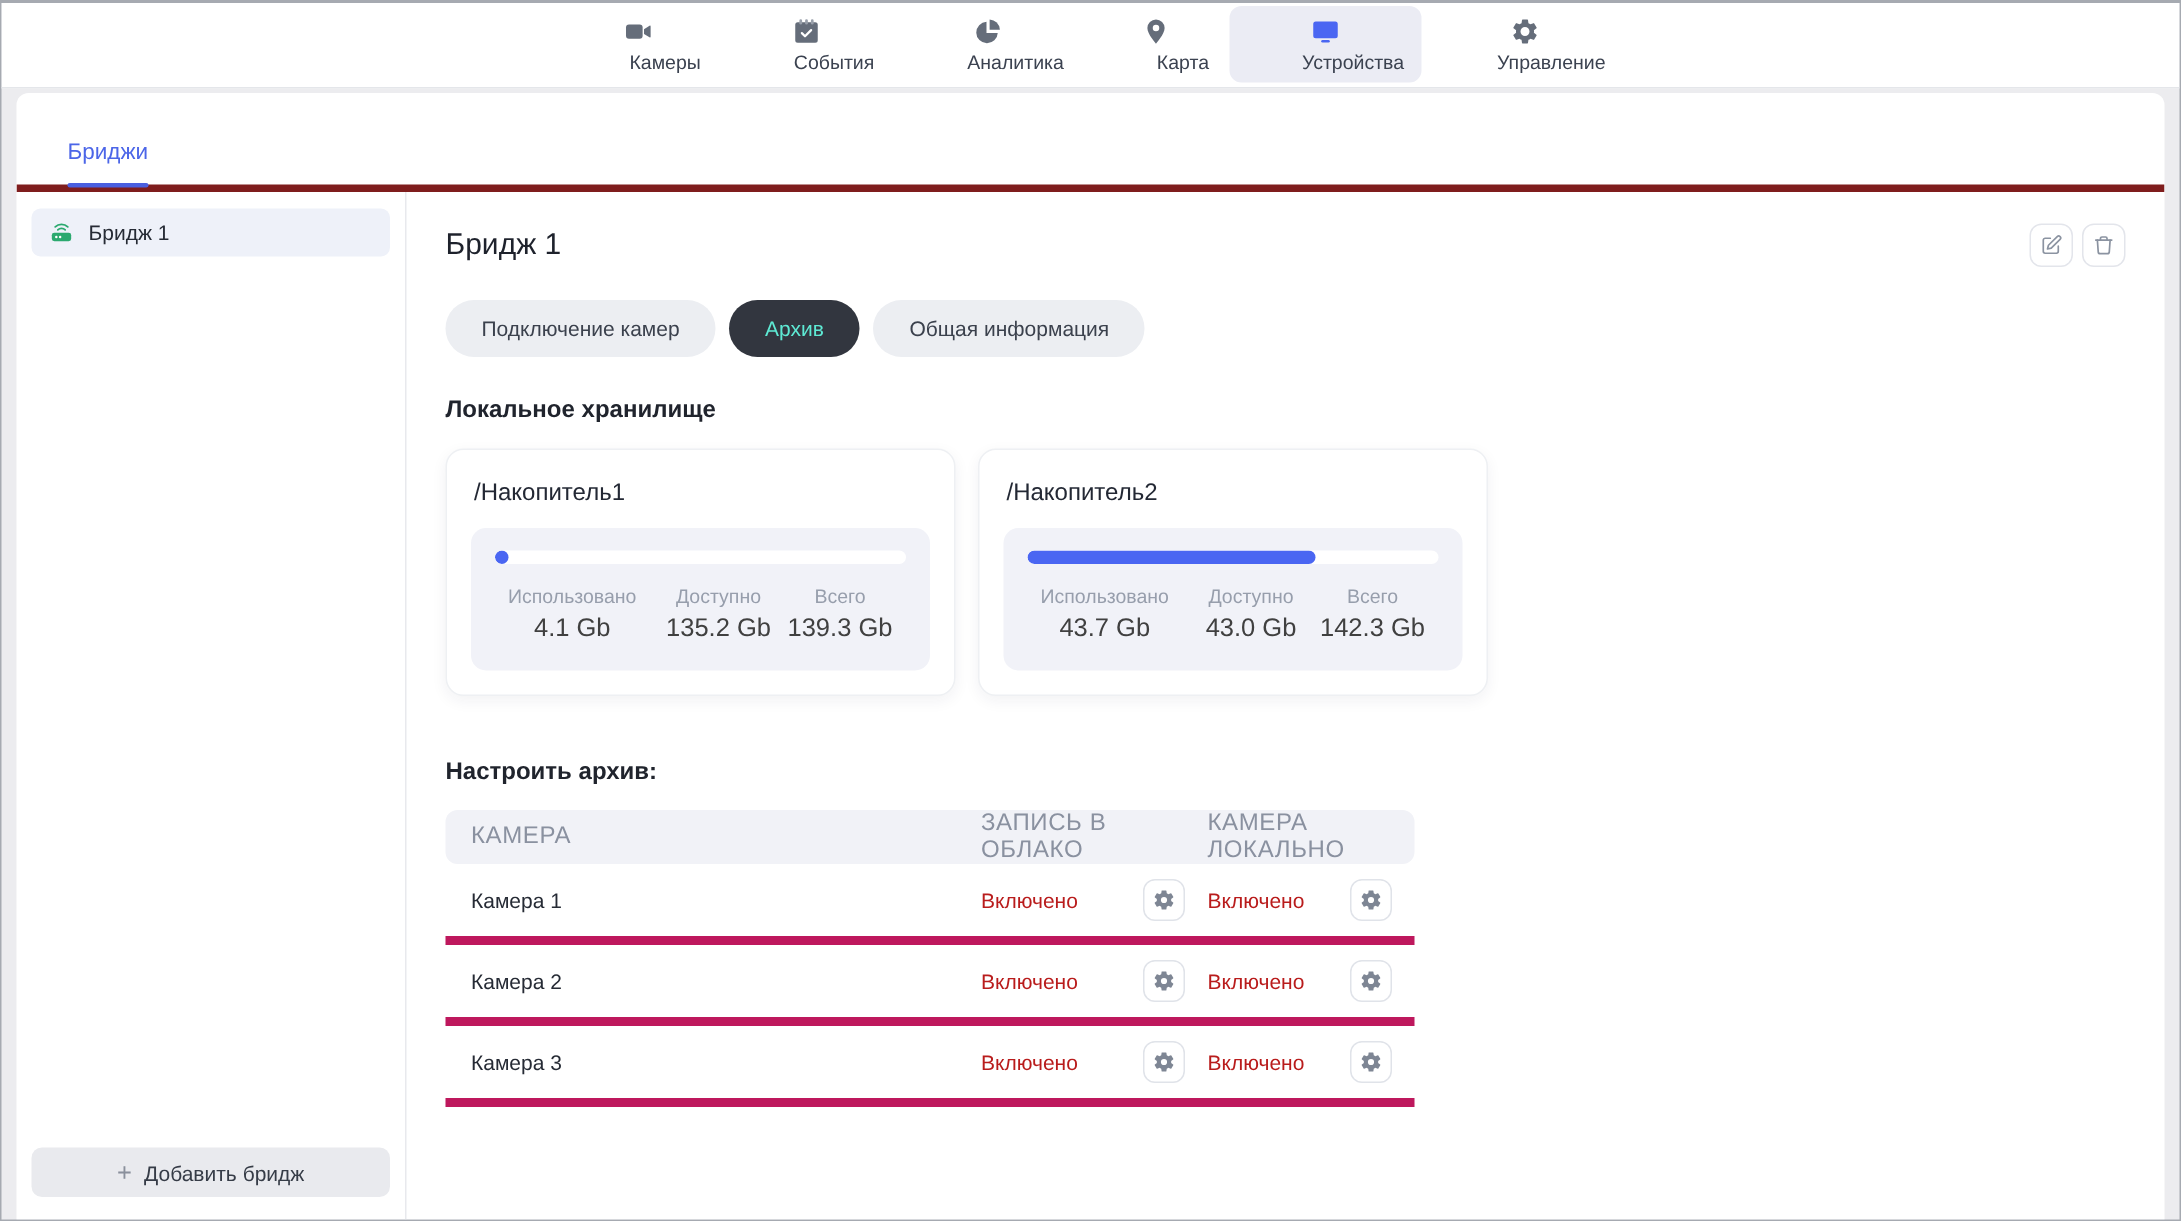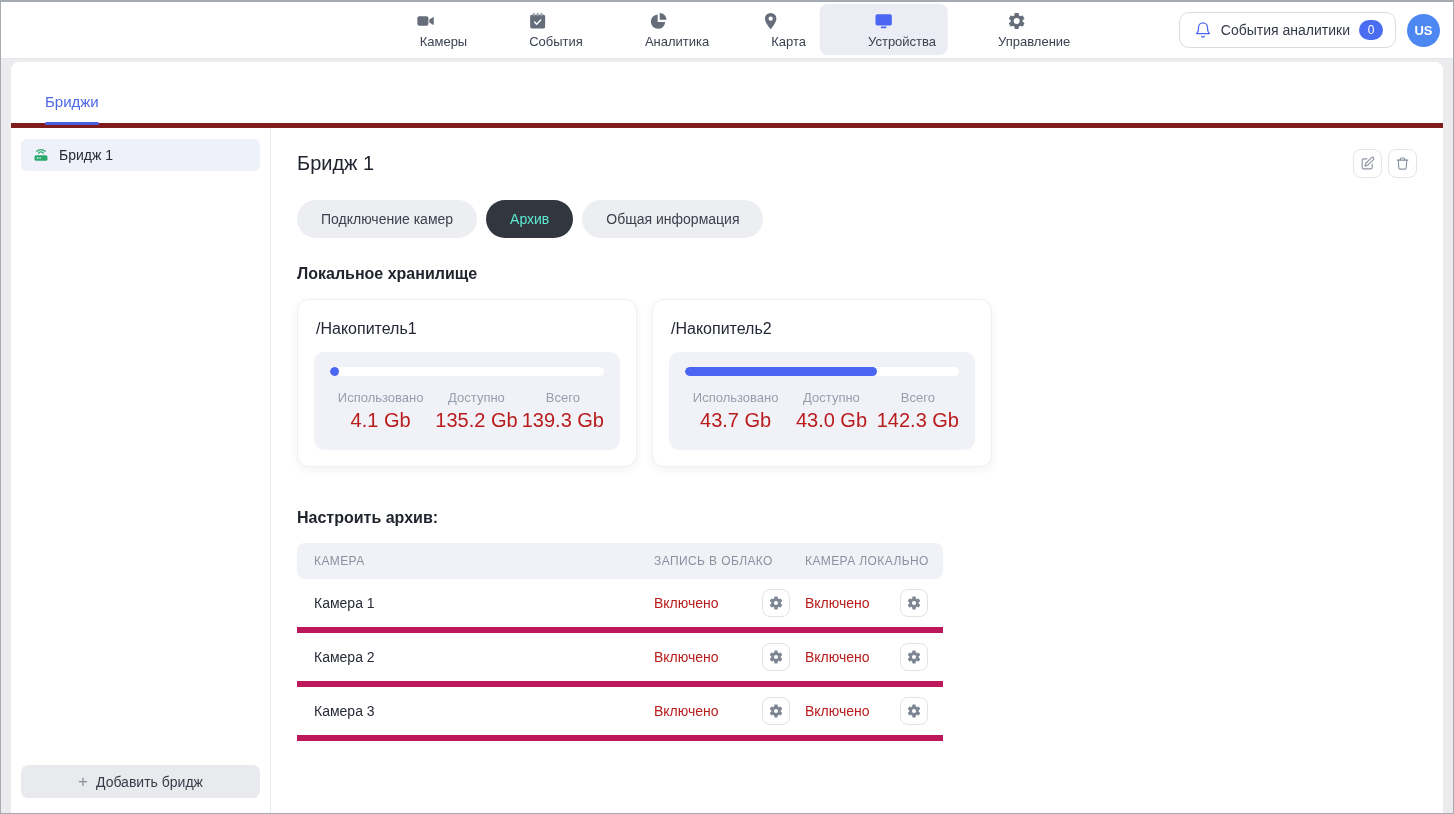--- a/index.html
+++ b/index.html
@@ -132,28 +132,28 @@
     box-shadow: 0 3px 10px rgba(35, 40, 60, 0.06);
   }
   .drive-name { font-size: 16px; color: #232834; margin: 5px 0 14px 2px; }
   .drive-inner { background: #f1f2f8; border-radius: 10px; padding: 15px 16px 18px; text-align: center; }
   .progress-track { height: 9px; background: #fff; border-radius: 5px; overflow: hidden; }
   .progress-fill { height: 100%; background: #4a66f2; border-radius: 5px; min-width: 9px; }
   .drive-stats { display: flex; margin-top: 14px; }
   .stat-col-1 { width: 103px; }
   .stat-col-2 { width: 92px; }
   .stat-label { font-size: 13px; color: #979eac; }
-  .stat-value { font-size: 20px; font-weight: 500; color: #b91c1c; margin-top: 4px; white-space: nowrap; }
+  .stat-value { font-size: 17px; font-weight: 500; color: #404040; margin-top: 4px; white-space: nowrap; }
 
   .archive-heading { margin-top: 42px; }
   .archive-table { width: 646px; margin-top: 16px; }
   .table-header {
     height: 36px; background: #f1f2f7; border-radius: 8px;
     display: flex; align-items: center;
-    font-size: 12px; color: #8a91a0; letter-spacing: 0.4px;
+    font-size: 16px; color: #8a91a0; letter-spacing: 0.4px;
   }
   .col-camera { flex: 1; padding-left: 17px; }
   .col-cloud { width: 151px; }
   .col-local { width: 138px; }
   .table-row {
     height: 54px; display: flex; align-items: center;
     border-bottom: 6px solid #be185d; font-size: 14px; color: #262b35;
   }
   .rec-cell { display: flex; align-items: center; justify-content: space-between; padding-right: 15px; }
   .rec-state { color: #b91c1c; }
@@ -228,33 +228,20 @@
         <span class="nicon">
           <svg viewBox="0 0 24 24" width="20" height="20">
               <path fill="#656d7a" d="M19.14 12.94c.04-.3.06-.61.06-.94 0-.32-.02-.64-.07-.94l2.03-1.58a.49.49 0 0 0 .12-.61l-1.92-3.32a.49.49 0 0 0-.59-.22l-2.39.96c-.5-.38-1.03-.7-1.62-.94l-.36-2.54a.48.48 0 0 0-.48-.41h-3.84c-.24 0-.43.17-.47.41l-.36 2.54c-.59.24-1.13.57-1.62.94l-2.39-.96a.49.49 0 0 0-.59.22L2.74 8.87c-.12.21-.08.47.12.61l2.03 1.58c-.05.3-.09.63-.09.94s.02.64.07.94l-2.03 1.58a.49.49 0 0 0-.12.61l1.92 3.32c.12.22.37.29.59.22l2.39-.96c.5.38 1.03.7 1.62.94l.36 2.54c.05.24.24.41.48.41h3.84c.24 0 .44-.17.47-.41l.36-2.54c.59-.24 1.13-.56 1.62-.94l2.39.96c.22.08.47 0 .59-.22l1.92-3.32c.12-.22.07-.47-.12-.61zM12 15.6a3.6 3.6 0 1 1 0-7.2 3.6 3.6 0 0 1 0 7.2z"></path>
             </svg>
         </span>
         <span class="nlabel">Управление</span>
       </div>
 
     </nav>
 
-    <div class="topbar-right">
-      <button class="analytics-btn">
-        <span style="display:flex">
-          <svg viewBox="0 0 24 24" width="18" height="18" fill="none" stroke="#4a66f2" stroke-width="1.7" stroke-linecap="round" stroke-linejoin="round">
-              <path d="M18 8.4a6 6 0 0 0-12 0c0 6.6-2.6 8.4-2.6 8.4h17.2S18 15 18 8.4"></path>
-              <path d="M13.7 20.5a2 2 0 0 1-3.4 0"></path>
-            </svg>
-        </span>
-        <span class="alabel">События аналитики</span>
-        <span class="analytics-badge">0</span>
-      </button>
-      <div class="avatar">US</div>
-    </div>
   </header>
 
   <div class="page">
     <div class="panel">
 
       <div class="panel-tabs">
         <span class="panel-tab">Бриджи</span>
         <span class="panel-tab-underline"></span>
       </div>
 

